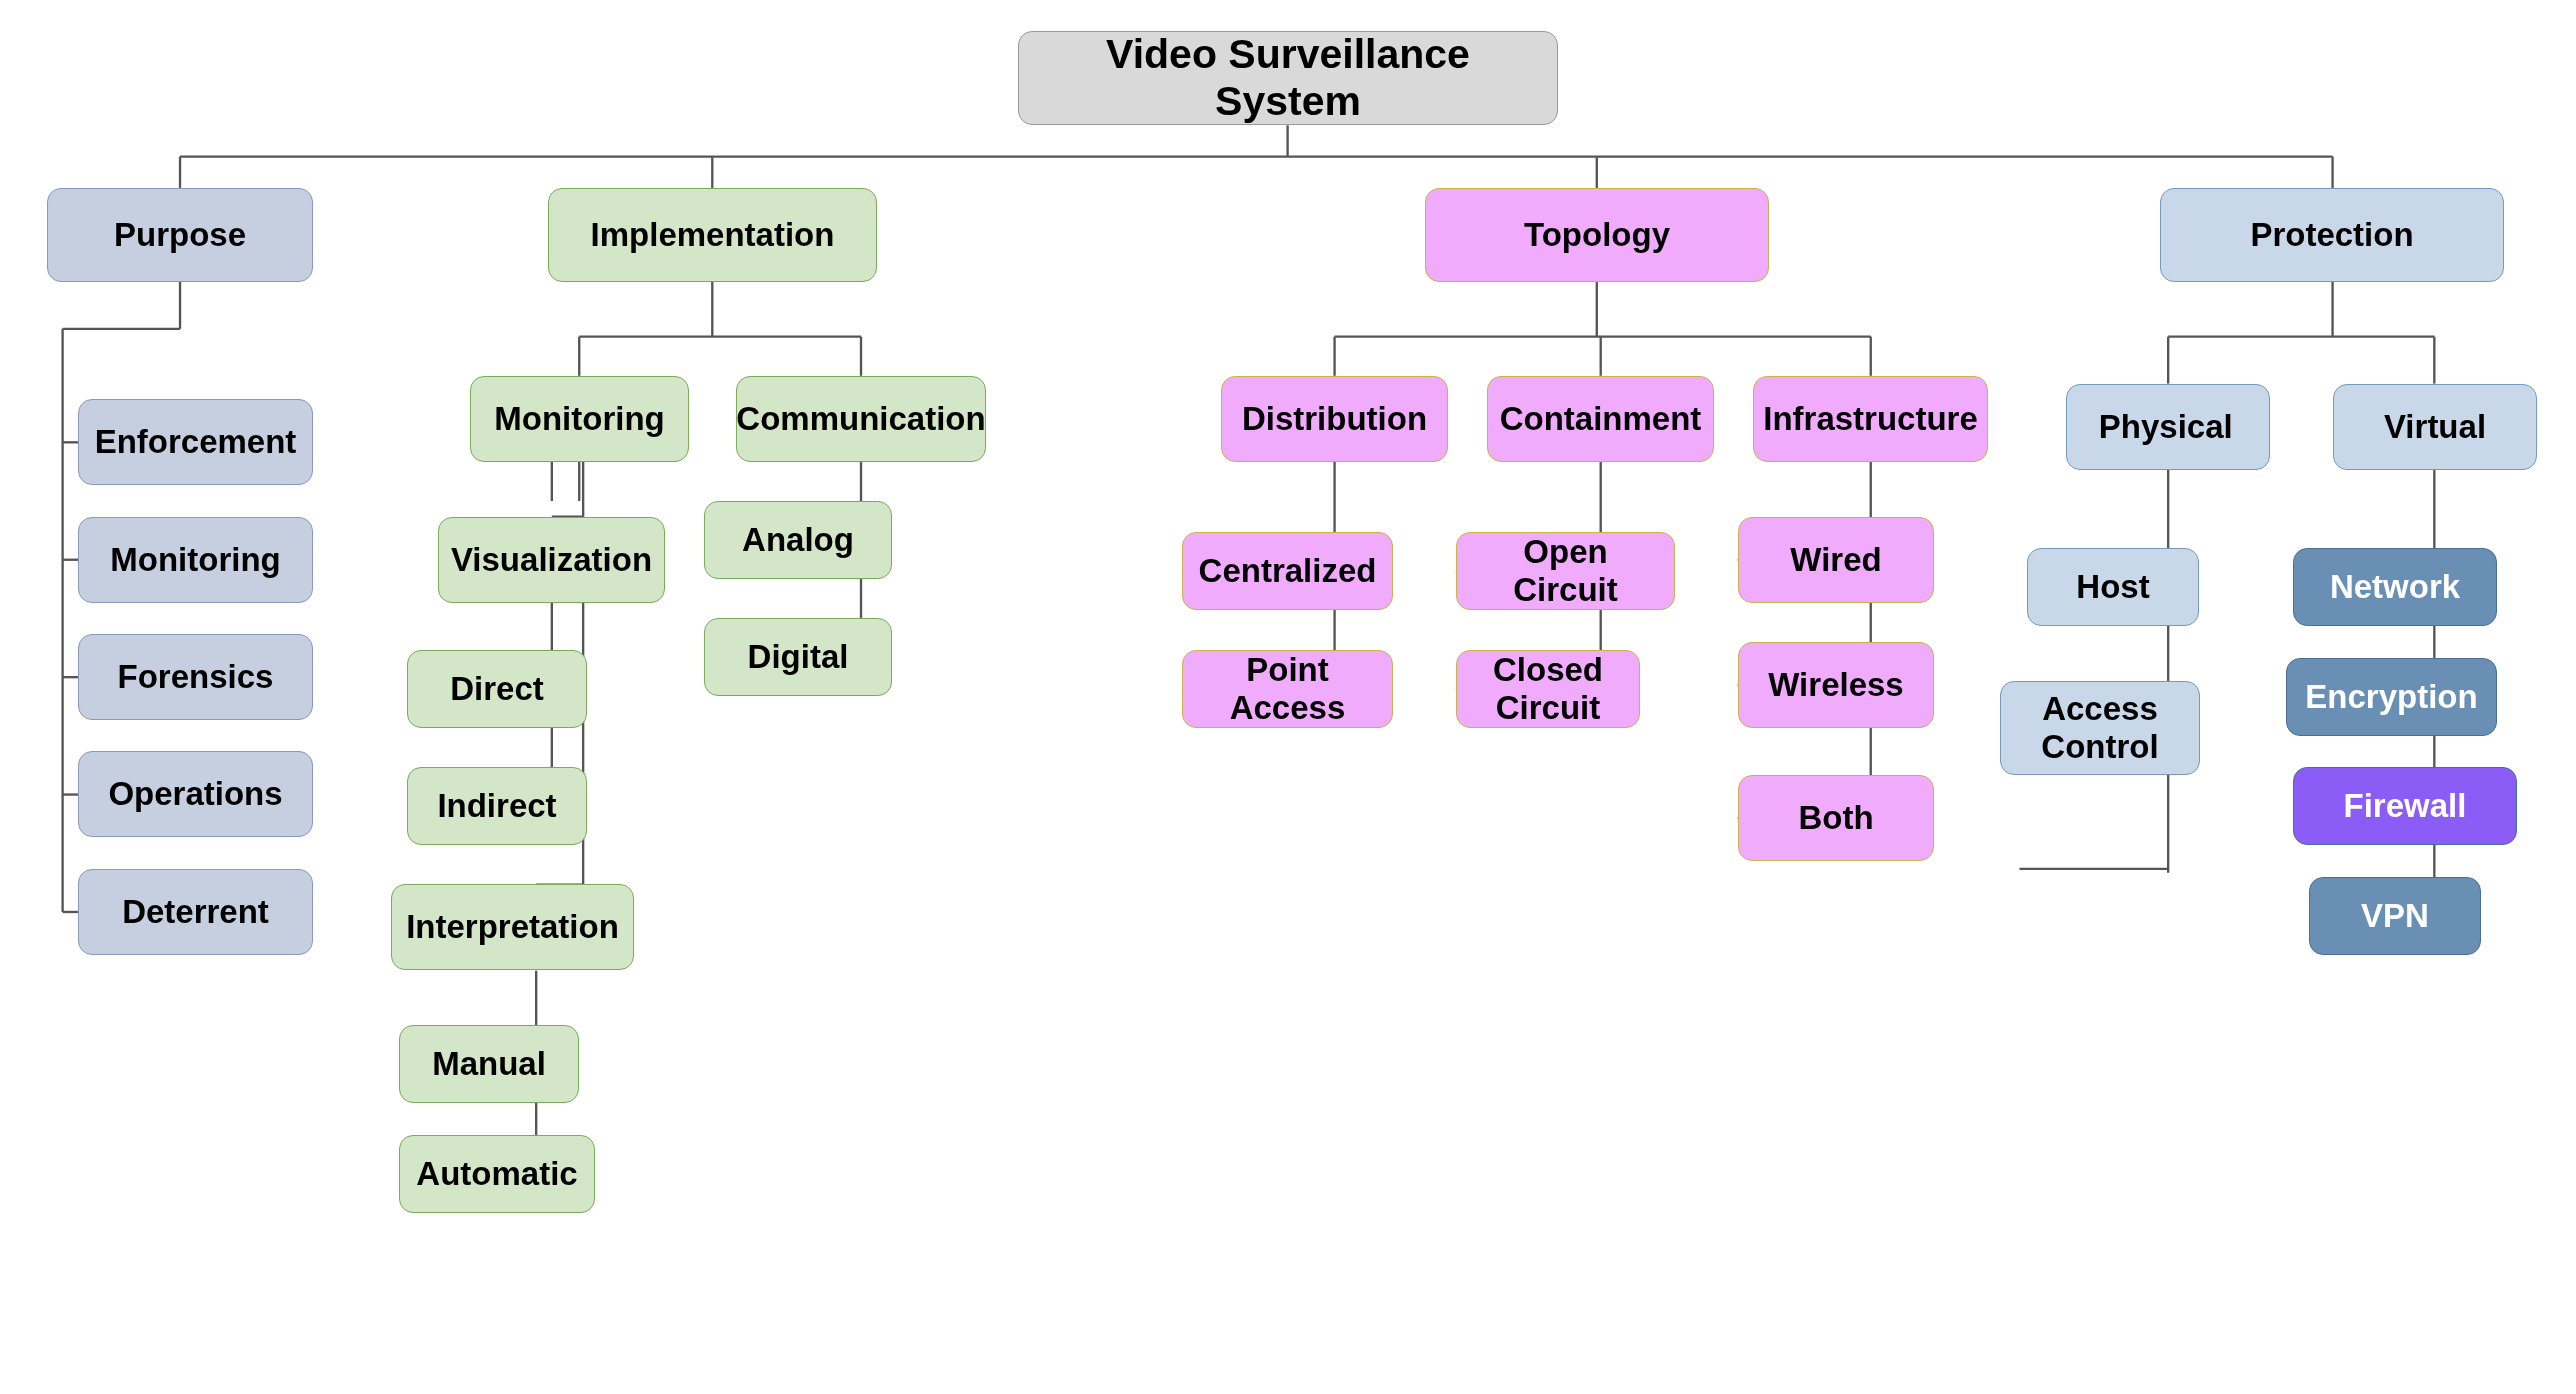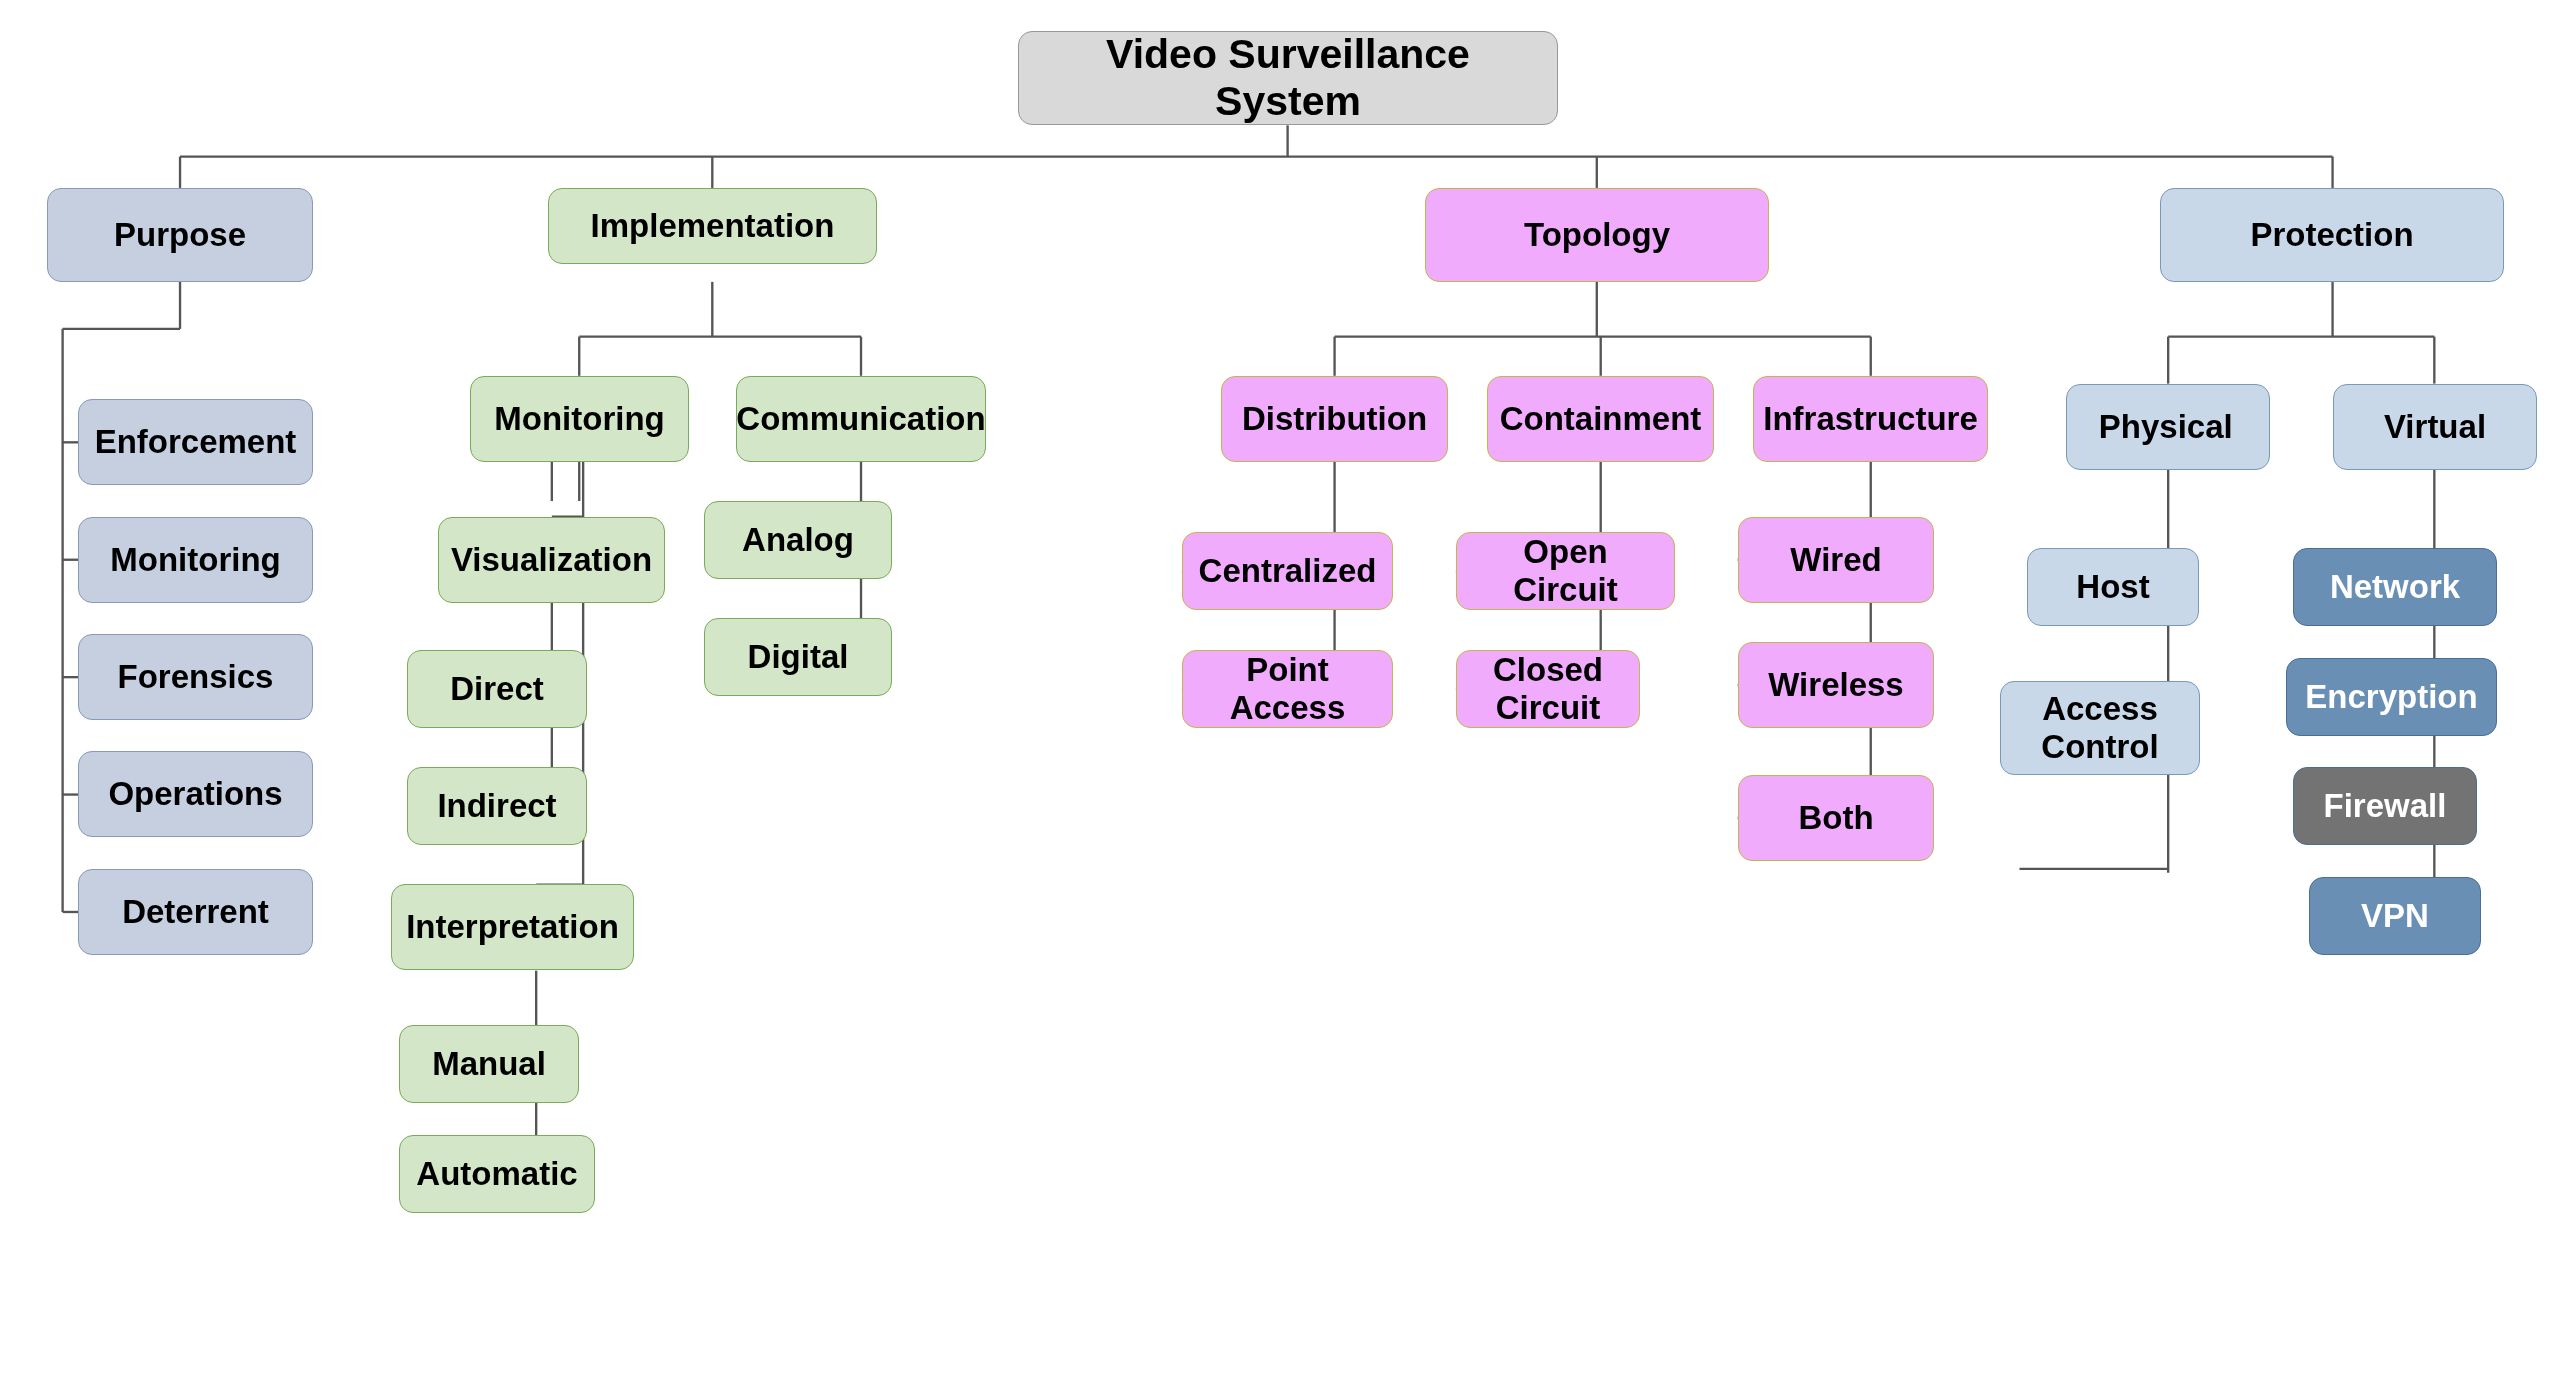--- a/index.html
+++ b/index.html
@@ -162,21 +162,21 @@
     <line x1="2960" y1="1170" x2="3110" y2="1170" stroke="#555" stroke-width="3"></line>
   </svg>
 
   <div class="node node-root" style="left:1018px;top:31px;width:540px;height:94px;">
     <span>Video Surveillance System</span>
   </div>
 
   <div class="node node-purpose" style="left:47px;top:188px;width:266px;height:94px;">
     <span>Purpose</span>
   </div>
-  <div class="node node-impl" style="left:548px;top:188px;width:329px;height:76px;">
+  <div class="node node-impl" style="left:548px;top:188px;width:329px;height:94px;">
     <span>Implementation</span>
   </div>
   <div class="node node-topo" style="left:1425px;top:188px;width:344px;height:94px;">
     <span>Topology</span>
   </div>
   <div class="node node-prot" style="left:2160px;top:188px;width:344px;height:94px;">
     <span>Protection</span>
   </div>
 
   <div class="node node-purpose" style="left:78px;top:399px;width:235px;height:86px;">
@@ -276,20 +276,20 @@
     <span style="white-space:pre-line;">Access
 Control</span>
   </div>
 
   <div class="node" style="left:2293px;top:548px;width:204px;height:78px;background:#6a8fb5;border-color:#4a6f95;color:#fff;">
     <span>Network</span>
   </div>
   <div class="node" style="left:2286px;top:658px;width:211px;height:78px;background:#6a8fb5;border-color:#4a6f95;color:#fff;">
     <span>Encryption</span>
   </div>
-  <div class="node" style="left:2293px;top:767px;width:184px;height:78px;background:#737373;border-color:#4a6f95;color:#fff;">
+  <div class="node" style="left:2293px;top:767px;width:224px;height:78px;background:#8b5cf6;border-color:#4a6f95;color:#fff;">
     <span>Firewall</span>
   </div>
   <div class="node" style="left:2309px;top:877px;width:172px;height:78px;background:#6a8fb5;border-color:#4a6f95;color:#fff;">
     <span>VPN</span>
   </div>
 </div>
 
 
 </body></html>

